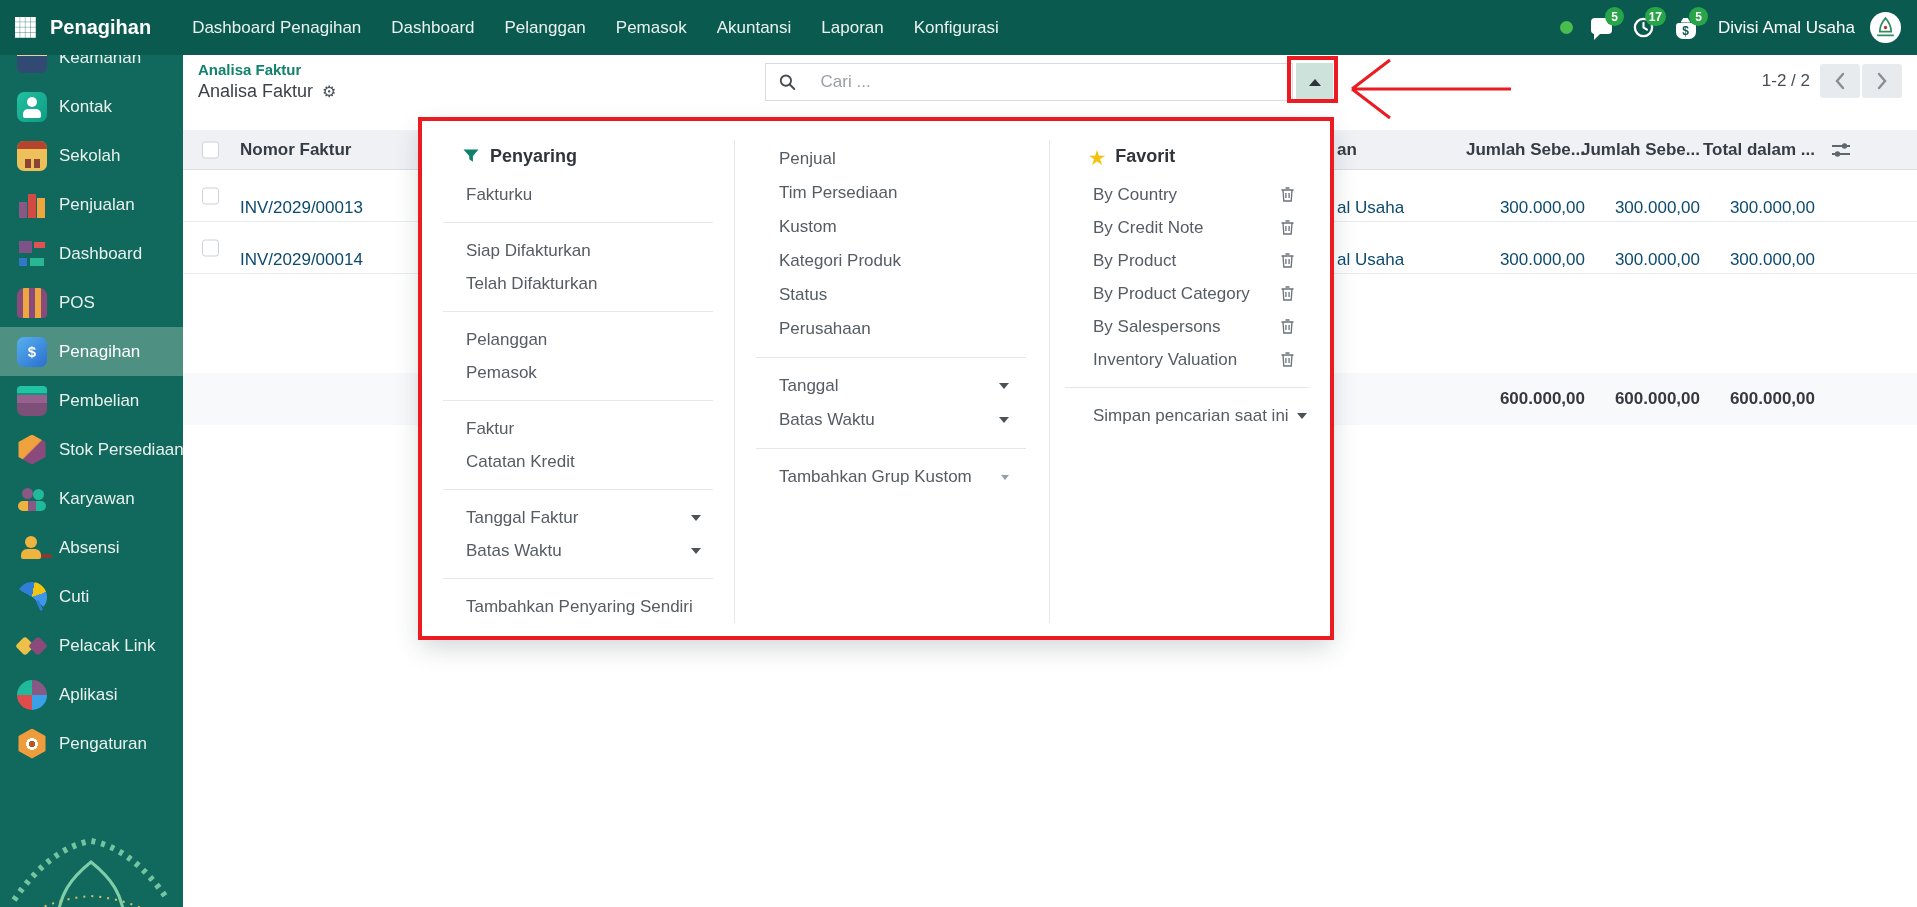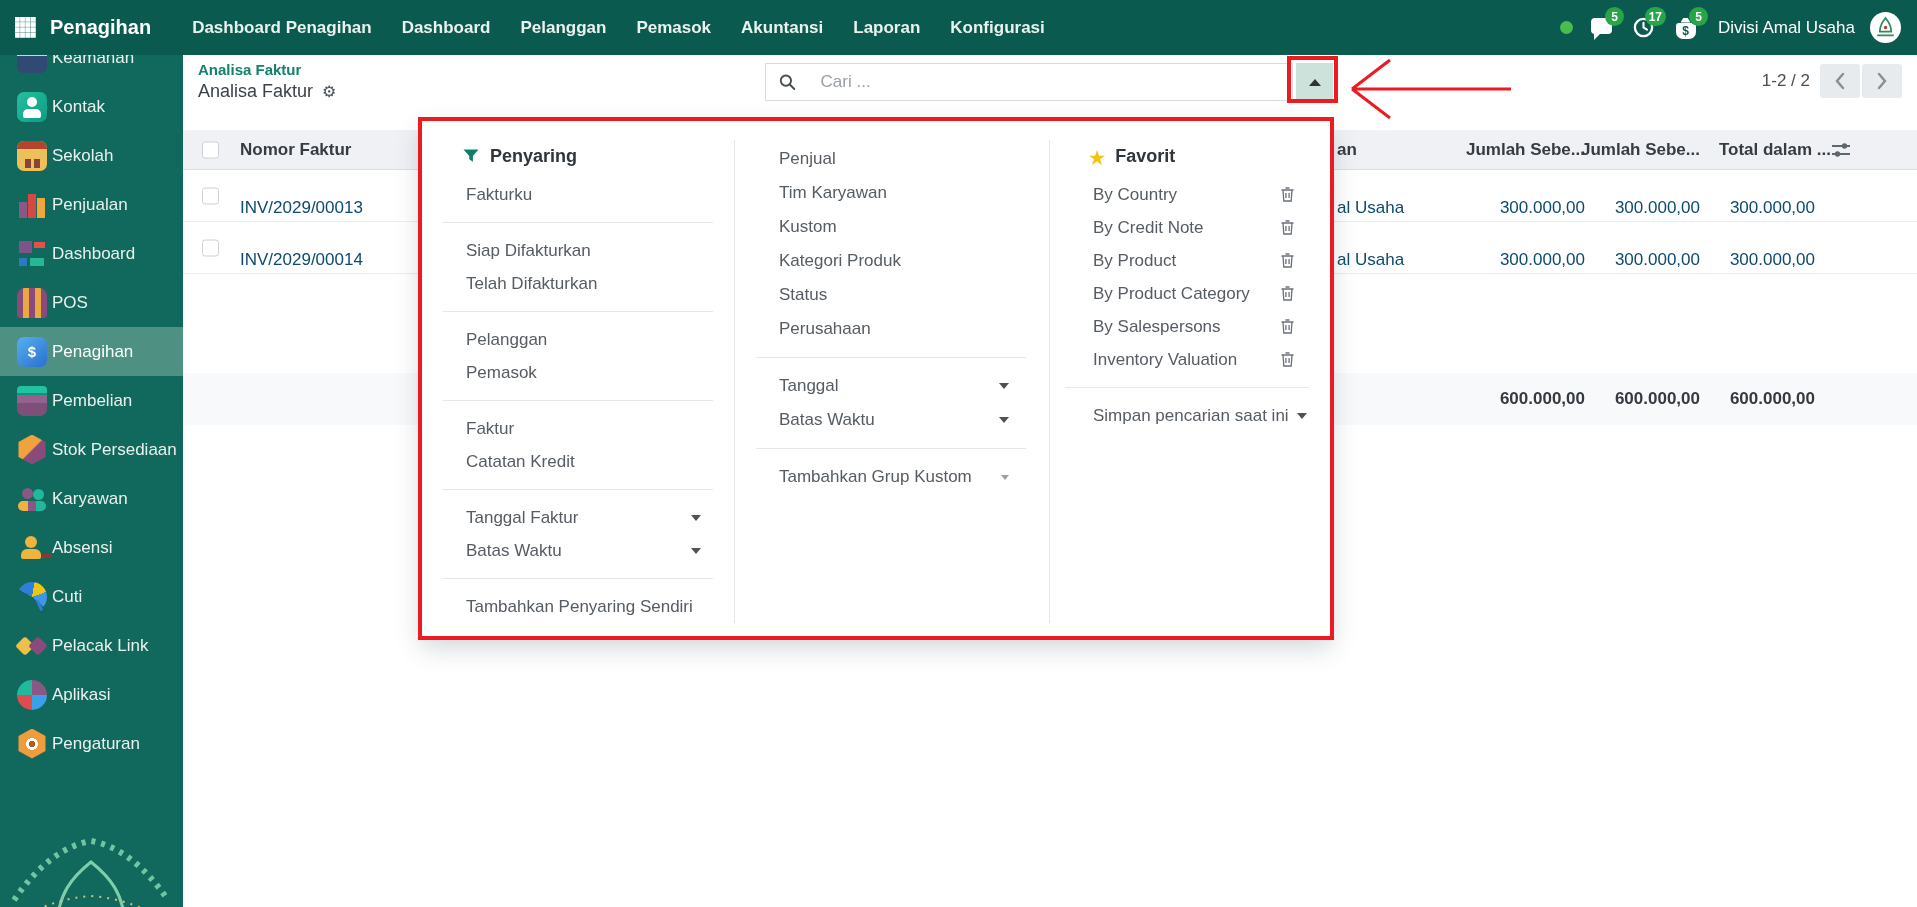--- a/index.html
+++ b/index.html
@@ -7,40 +7,40 @@
   .canvas{position:relative;width:1917px;height:907px;background:#fff;overflow:hidden;
           font-family:"Liberation Sans",sans-serif;}
 
   
   .navbar{position:absolute;top:0;left:0;right:0;height:55px;background:#0a5a4f;
           display:flex;justify-content:space-between;align-items:center;z-index:50;}
   .nav-left{display:flex;align-items:center;height:100%;}
   .grid-icon{width:21px;height:21px;margin:0 14px 0 15px;
              background-image:linear-gradient(#fff,#fff);background-size:5px 5px;background-repeat:space;cursor:pointer;}
   .app-name{font-size:20px;font-weight:bold;color:#fff;margin-right:26px;cursor:pointer;}
-  .nav-item{padding:0 15px;font-size:17px;color:#eaf2ef;line-height:55px;cursor:pointer;white-space:nowrap;font-weight:bold;}
+  .nav-item{padding:0 15px;font-size:17px;color:#eaf2ef;line-height:55px;cursor:pointer;white-space:nowrap;}
   .nav-right{display:flex;align-items:center;gap:15px;padding-right:16px;}
   .status-dot{width:13px;height:13px;border-radius:50%;background:#49bd4e;}
   .nav-ic{position:relative;width:27px;height:27px;display:flex;align-items:center;justify-content:center;cursor:pointer;}
   .badge{position:absolute;top:-7px;right:-9px;min-width:19px;height:19px;border-radius:10px;background:#28a449;
          color:#fff;font-size:12px;font-weight:bold;display:flex;align-items:center;justify-content:center;padding:0 4px;}
   .chat-ic{width:21px;height:16px;background:#fff;border-radius:4px;position:relative;margin-top:-3px;}
   .chat-ic::after{content:"";position:absolute;bottom:-6px;left:3px;border:5px solid transparent;border-top-color:#fff;border-left-color:#fff;}
   .money-ic{width:20px;height:16px;background:#fff;border-radius:3px 3px 7px 7px;position:relative;margin-top:6px;}
   .money-ic::before{content:"";position:absolute;top:-5px;left:5px;width:10px;height:5px;background:#fff;
                     clip-path:polygon(0 100%,100% 100%,70% 0,30% 0);}
   .money-ic .dollar{position:absolute;inset:0;display:flex;align-items:center;justify-content:center;
                     color:#0a5a4f;font-size:12px;font-weight:bold;}
   .user-name{color:#fff;font-size:17px;margin-left:4px;cursor:pointer;white-space:nowrap;}
   .avatar{width:31px;height:31px;border-radius:50%;background:#fff;display:flex;align-items:center;justify-content:center;overflow:hidden;cursor:pointer;}
 
   
   .sidebar{position:absolute;top:55px;left:0;width:183px;bottom:0;background:#11685c;overflow:hidden;z-index:40;}
   .sidebar-list{margin-top:-22px;}
-  .side-item{height:49px;display:flex;align-items:center;gap:5px;padding-left:17px;color:#e9f1ee;font-size:17px;cursor:pointer;white-space:nowrap;}
+  .side-item{height:49px;display:flex;align-items:center;gap:12px;padding-left:17px;color:#e9f1ee;font-size:17px;cursor:pointer;white-space:nowrap;}
   .side-item.active{background:#4e9182;color:#fff;}
   .ic{width:30px;height:30px;border-radius:7px;position:relative;flex:none;}
   .i-keamanan{background:linear-gradient(180deg,#ecd0a4 0 42%,#304a73 42%);border-radius:9px 9px 6px 6px;}
   .i-keamanan::before{content:"";position:absolute;top:2px;left:7px;right:7px;height:6px;background:#24365c;border-radius:3px 3px 1px 1px;}
   .i-kontak{background:linear-gradient(135deg,#23bfa0,#0e9c82);}
   .i-kontak::before{content:"";position:absolute;top:5px;left:10px;width:10px;height:10px;background:#fff;border-radius:50%;}
   .i-kontak::after{content:"";position:absolute;bottom:4px;left:6px;width:18px;height:9px;background:#fff;border-radius:5px 5px 2px 2px;}
   .i-sekolah{background:#eec05a;}
   .i-sekolah::before{content:"";position:absolute;top:0;left:0;right:0;height:8px;background:#b3452f;border-radius:7px 7px 0 0;}
   .i-sekolah::after{content:"";position:absolute;bottom:3px;left:8px;width:6px;height:9px;background:#8a4436;box-shadow:9px 0 0 #8a4436;}
@@ -284,21 +284,21 @@
     <button class="pg-btn pg-next">
       <svg width="12" height="18" viewBox="0 0 12 18">
         <path d="M3 2 L9 9 L3 16" fill="none" stroke="#868e96" stroke-width="2.4" stroke-linecap="round"></path>
       </svg>
     </button>
 
     <div class="thead">
       <span class="checkbox"></span>
       <span class="cell th-txt th-invoice">Nomor Faktur</span>
       <span class="cell th-txt frag">an</span>
-      <span id="th-amts"><span class="cell th-txt" style="right: 332px;">Jumlah Sebe...</span><span class="cell th-txt" style="right: 217px;">Jumlah Sebe...</span><span class="cell th-txt" style="right: 86px;">Total dalam ...</span></span>
+      <span id="th-amts"><span class="cell th-txt" style="right: 332px;">Jumlah Sebe...</span><span class="cell th-txt" style="right: 217px;">Jumlah Sebe...</span><span class="cell th-txt" style="right: 102px;">Total dalam ...</span></span>
       <span class="cols-icon">
         <svg width="20" height="17" viewBox="0 0 20 17">
           <path d="M1 4.5 h18 M1 12.5 h18" stroke="#5f676e" stroke-width="2"></path>
           <circle cx="13.5" cy="4.5" r="2.7" fill="#5f676e"></circle>
           <circle cx="6.5" cy="12.5" r="2.7" fill="#5f676e"></circle>
         </svg>
       </span>
     </div>
     <div id="tbody" class="tbody">
         <div class="trow">
@@ -375,21 +375,21 @@
           <div class="dd-item">
             <span class="dd-label">Tambahkan Penyaring Sendiri</span>
           </div>
         </div>
 
       <div id="col-groupby" class="dd-col col-g">
       <div class="dd-item">
             <span class="dd-label">Penjual</span>
           </div>
           <div class="dd-item">
-            <span class="dd-label">Tim Karyawan</span>
+            <span class="dd-label">Tim Persediaan</span>
           </div>
           <div class="dd-item">
             <span class="dd-label">Kustom</span>
           </div>
           <div class="dd-item">
             <span class="dd-label">Kategori Produk</span>
           </div>
           <div class="dd-item">
             <span class="dd-label">Status</span>
           </div>

